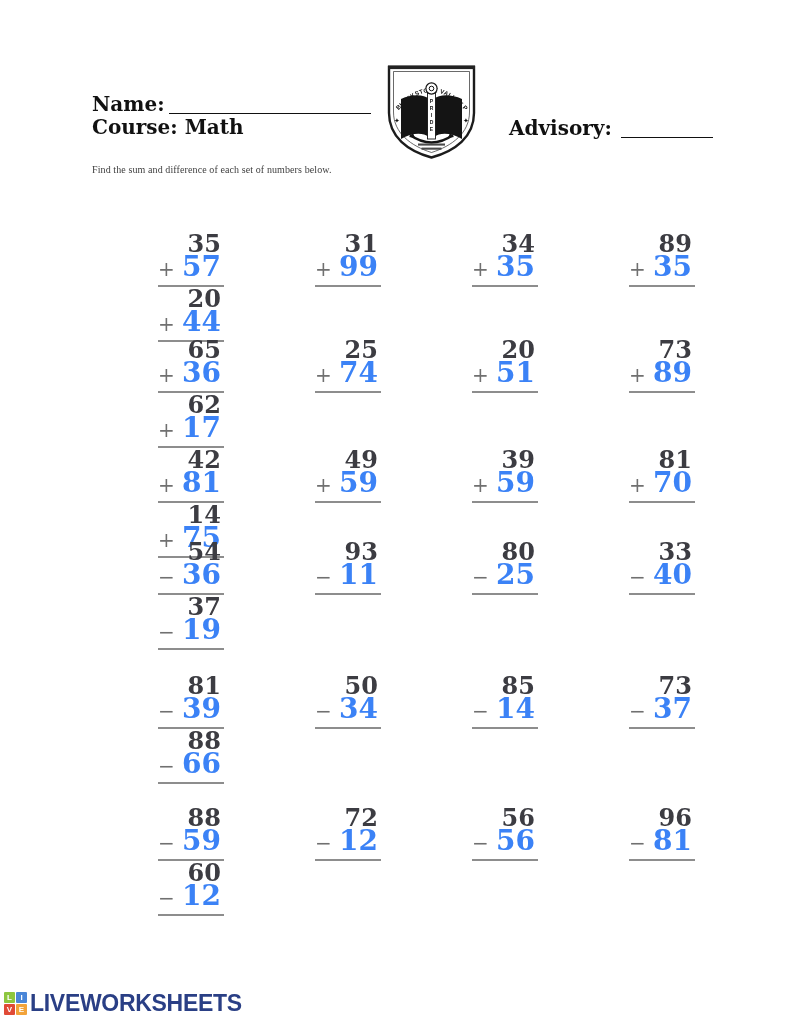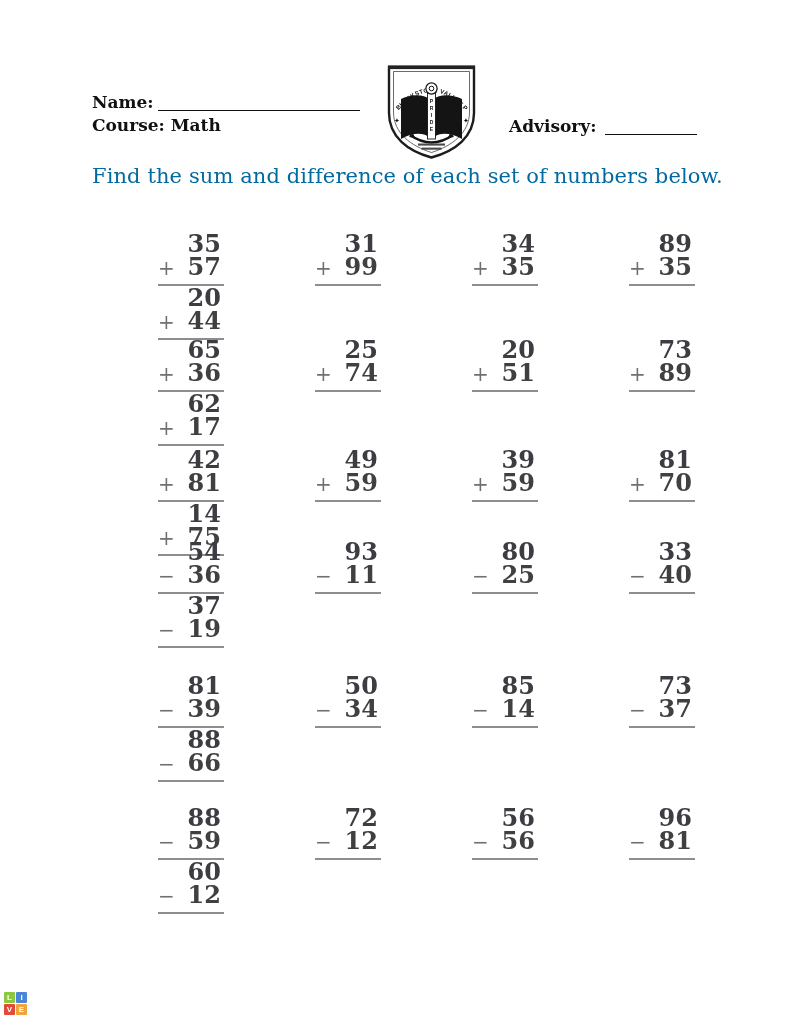--- a/index.html
+++ b/index.html
@@ -6,33 +6,33 @@
   .page{
     position:relative;
     width:793px;height:1024px;
     background:#ffffff;
     font-family:"DejaVu Serif", serif;
     color:#1a1a1a;
     overflow:hidden;
   }
   
   .hrow{position:absolute;display:flex;align-items:flex-end;white-space:nowrap;}
-  .hlabel{font-weight:700;font-size:17px;color:#111;line-height:1;}
+  .hlabel{font-weight:700;font-size:20px;color:#111;line-height:1;}
   .fill-line{display:inline-block;border-bottom:1.7px solid #111;height:13px;}
   .name-row{left:92px;top:94px;}
   .name-row .fill-line{width:202px;margin-left:4px;}
   .course-row{left:92px;top:117px;text-align:center;}
   .date-row{left:509px;top:94px;}
   .date-row .fill-line{width:142px;margin-left:1px;}
   .adv-row{left:509px;top:118px;}
   .adv-row .fill-line{width:92px;margin-left:9px;}
   .crest{position:absolute;left:385px;top:63px;width:93px;height:99px;}
   .instruction{
     position:absolute;left:92px;top:164px;
-    font-size:21px;color:#0369a1;letter-spacing:.1px;
+    font-size:10px;color:#404040;letter-spacing:.1px;font-family:Liberation Serif, serif;
   }
   
   .problems{position:absolute;left:0;top:0;width:793px;height:1024px;pointer-events:none;}
   .prob-row{
     position:absolute;left:67px;width:628px;
     display:grid;grid-template-columns:repeat(4,1fr);justify-items:end;margin-top:24px;
   }
   .prob-row:nth-child(1){top:208px;}
   .prob-row:nth-child(2){top:314px;}
   .prob-row:nth-child(3){top:424px;}
@@ -43,21 +43,21 @@
   .prob .top{
     font-weight:700;font-size:24px;line-height:23px;color:#3c3c42;
     padding-right:3px;
   }
   .prob .bot{
     display:flex;justify-content:space-between;align-items:baseline;
     width:66px;border-bottom:2px solid #8d8d8d;
     padding-bottom:4px;line-height:23px;
   }
   .prob .op{font-weight:400;font-size:20px;color:#707070;}
-  .prob .num{font-weight:700;font-size:24px;color:#404040;padding-right:3px;}
+  .prob .num{font-weight:700;font-size:28px;color:#3b82f6;padding-right:3px;}
   
   .footer{position:absolute;left:4px;top:992px;display:flex;align-items:center;gap:3px;}
   .logo{display:grid;grid-template-columns:repeat(2,11px);grid-auto-rows:11px;gap:1px;}
   .logo .sq{
     color:#fff;font-family:"Liberation Sans",sans-serif;font-weight:700;
     font-size:8px;line-height:11px;text-align:center;border-radius:1px;
   }
   .brand{
     font-family:"Liberation Sans",sans-serif;font-weight:700;
     font-size:23px;letter-spacing:-.3px;line-height:1;
@@ -349,15 +349,16 @@
       </div>
     </section>
 
   <div class="footer">
     <span class="logo">
         <span class="sq" style="background: rgb(141, 198, 63);">L</span>
         <span class="sq" style="background: rgb(74, 134, 216);">I</span>
         <span class="sq" style="background: rgb(224, 74, 54);">V</span>
         <span class="sq" style="background: rgb(242, 163, 58);">E</span>
       </span>
+    <span class="brand" style="color: rgb(42, 63, 133);">LIVEWORKSHEETS</span>
   </div>
 
 </div>
 
 </body></html>

